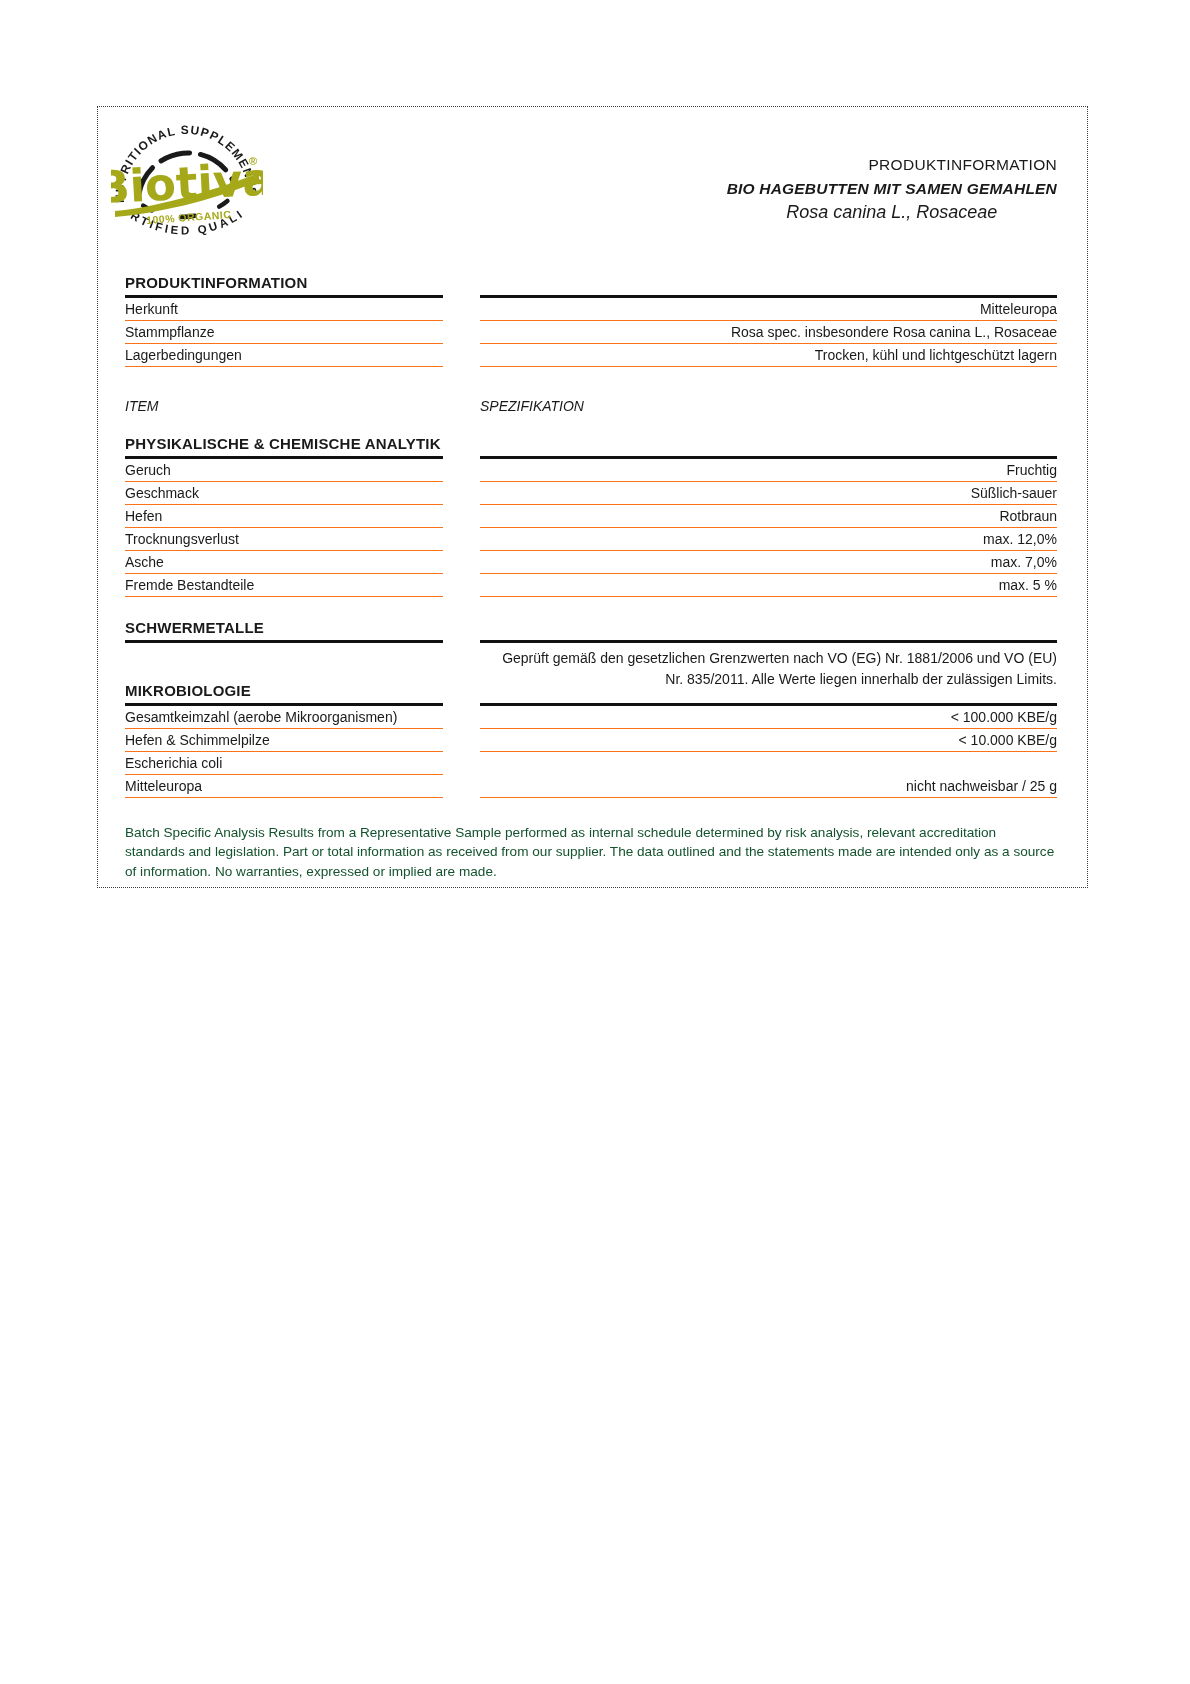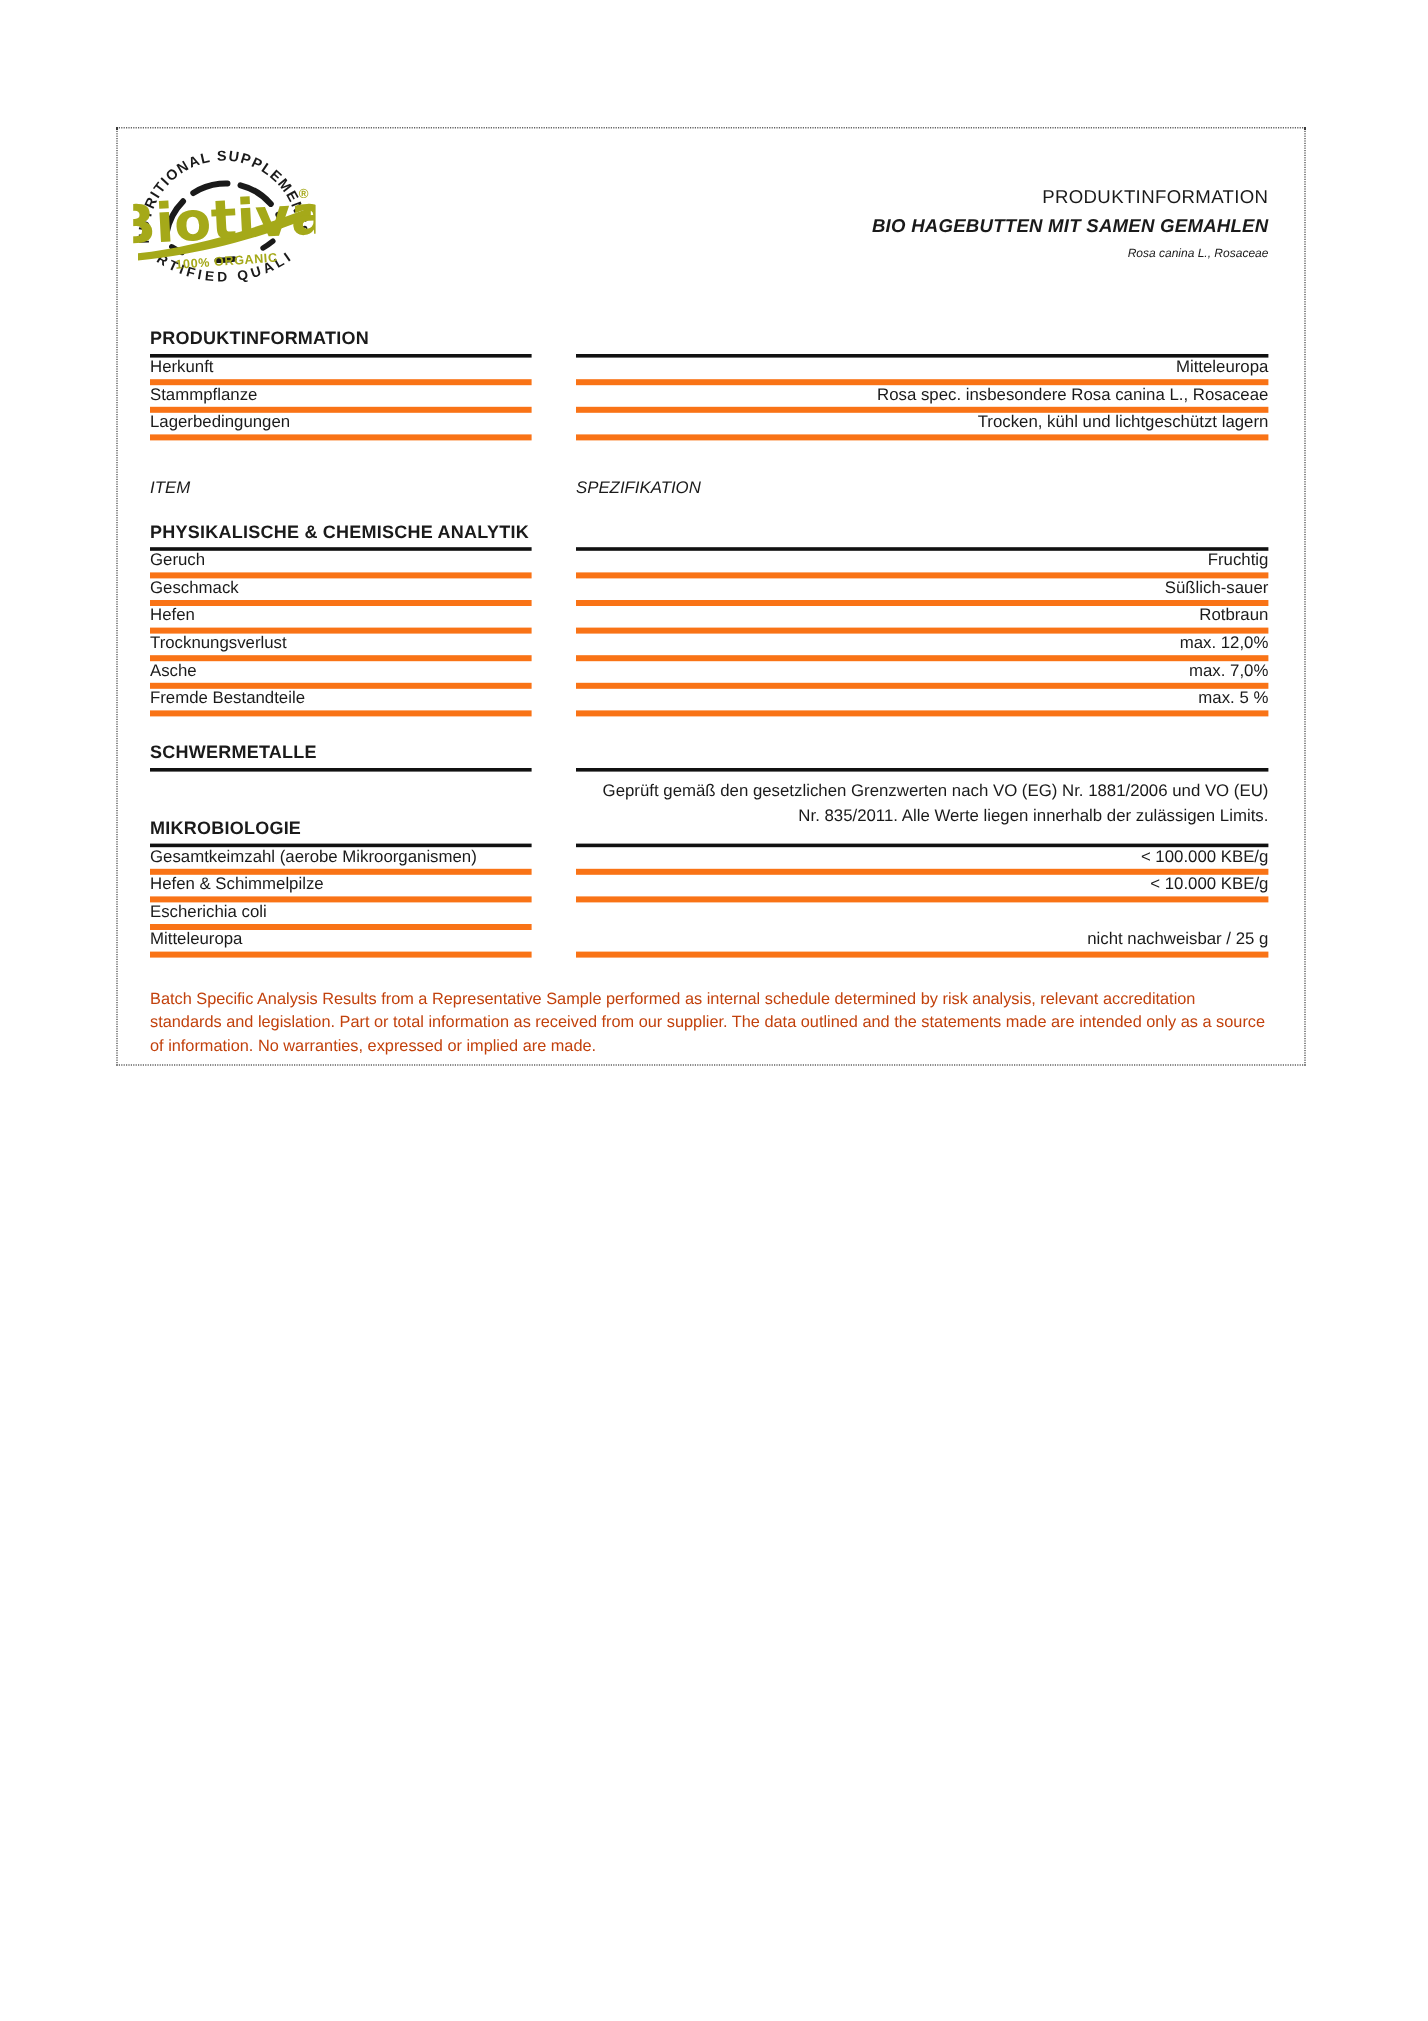--- a/index.html
+++ b/index.html
@@ -12,48 +12,48 @@
     position:absolute; left:97px; top:106px; width:991px; height:782px;
     border:1px dotted #3a3a3a; box-sizing:border-box; background:#ffffff;
   }
   .abs { position:absolute; }
 
   
   .logo-wrap { left:13px; top:10px; width:152px; height:128px; }
   .doc-header { right:30px; top:46px; text-align:right; }
   .doc-type { font-size:15.5px; line-height:24px; letter-spacing:.3px; }
   .product-name { font-size:15.5px; line-height:24px; font-weight:bold; letter-spacing:.2px;font-style:italic; }
-  .botanical { font-size:10px; line-height:22px; font-style:italic; }
+  .botanical { font-size:18px; line-height:22px; font-style:italic;text-align:center; }
 
   
   .sec { left:27px; right:30px; }
   .sec-title-row { display:flex; align-items:flex-end; height:22px; }
   .sec-title-l {
     width:318px; margin-right:37px; border-bottom:3px solid #111;
     font-weight:bold; font-size:15px; padding-bottom:4px; letter-spacing:.2px;
     white-space:nowrap;
   }
   .sec-title-r { flex:1; border-bottom:3px solid #111; align-self:stretch; }
 
   .trow { display:flex; align-items:flex-end; height:23px; }
-  .cell { border-bottom:5px solid #f97316; padding-bottom:3px; font-size:14px; line-height:15px; white-space:nowrap; }
+  .cell { border-bottom:1px solid #f97316; padding-bottom:3px; font-size:14px; line-height:15px; white-space:nowrap; }
   .cell-l { width:318px; margin-right:37px; }
   .cell-r { flex:1; text-align:right; }
 
   .item-row { left:27px; right:30px; display:flex; height:20px; align-items:flex-end; }
   .item-l { width:318px; margin-right:37px; font-style:italic; font-size:14px; }
   .item-r { flex:1; font-style:italic; font-size:14px; }
 
   .note-row { display:flex; }
   .note-l { width:318px; margin-right:37px; }
   .note-r { flex:1; text-align:right; font-size:14px; line-height:21px; padding-top:5px; }
 
   .disclaimer {
     left:27px; right:30px; top:716px; font-size:13.6px; line-height:19.4px;
-    text-align:left; color:#c2410c;
+    text-align:left; color:#14532d;
   }
 </style>
 </head>
 <body>
 
 <div class="sheet">
 
   <div class="abs logo-wrap">
     <svg width="152" height="128" viewBox="0 0 152 128" xmlns="http://www.w3.org/2000/svg">
       <defs>

